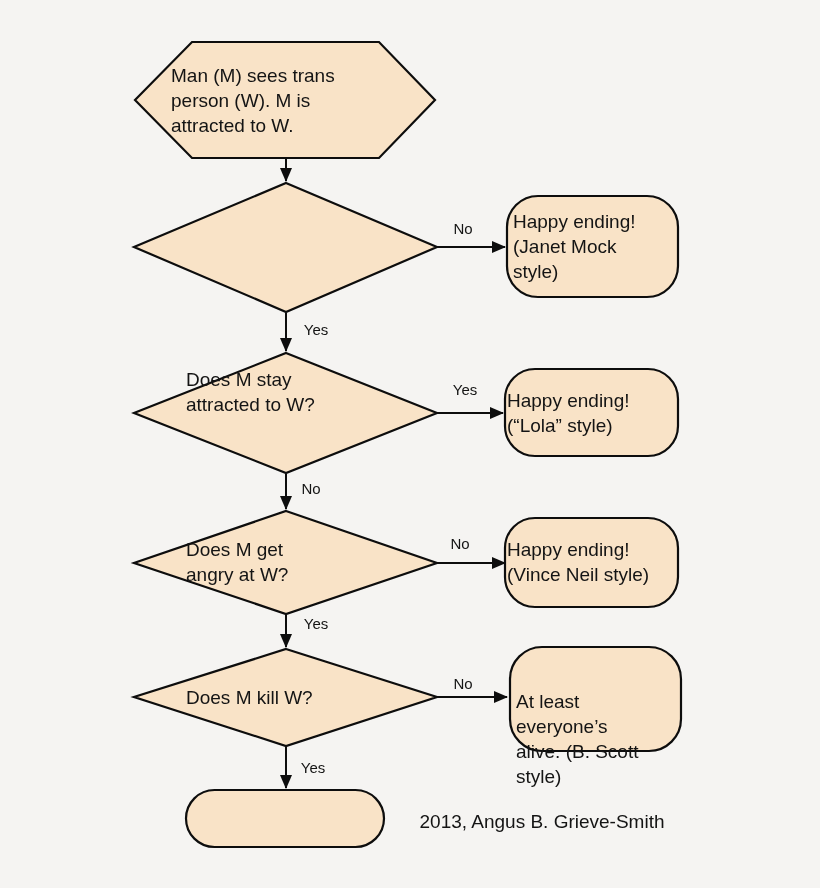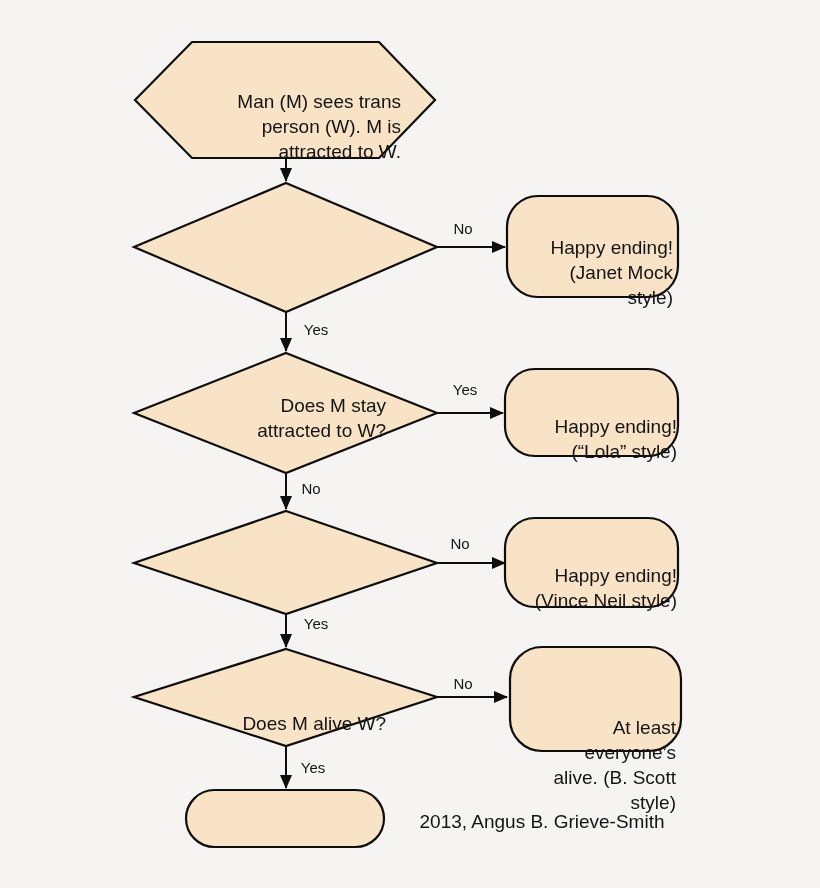--- a/index.html
+++ b/index.html
@@ -16,26 +16,25 @@
     overflow:hidden;
     font-family:"Liberation Sans", sans-serif;
     color:var(--text);
   }
   .canvas svg{position:absolute;left:0;top:0;}
   .shape{fill:var(--node-fill);stroke:var(--node-stroke);stroke-width:2.2;}
   .connector{stroke:var(--node-stroke);stroke-width:2;fill:none;}
   .label{
     position:absolute;
     transform:translate(-50%,-50%);
-    text-align:right;
+    text-align:left;
     font-size:19px;
     line-height:25px;
     white-space:pre-line;
     color:var(--text);
-    margin-top:26px;
   }
   .branch-label{
     position:absolute;
     transform:translate(-50%,-50%);
     font-size:15px;
     line-height:22px;
     white-space:nowrap;
     color:var(--text);
   }
   .credit{
@@ -83,21 +82,23 @@
 
     <rect class="shape" x="186" y="790" width="198" height="57" rx="28.5" ry="28.5"></rect>
   </svg>
 
   <div class="label" style="left:286px;top:100px;width:230px;">Man (M) sees trans
 person (W). M is
 attracted to W.</div>
 
   <div class="label" style="left:286px;top:392px;width:200px;">Does M stay
 attracted to W?</div>
-  <div class="label" style="left:286px;top:697px;width:200px;">Does M alive W?</div>
+  <div class="label" style="left:286px;top:562px;width:200px;">Does M get
+angry at W?</div>
+  <div class="label" style="left:286px;top:697px;width:200px;">Does M kill W?</div>
 
   <div class="label" style="left:593px;top:246px;width:160px;">Happy ending!
 (Janet Mock
 style)</div>
   <div class="label" style="left:592px;top:413px;width:170px;">Happy ending!
 (“Lola” style)</div>
   <div class="label" style="left:592px;top:562px;width:170px;">Happy ending!
 (Vince Neil style)</div>
   <div class="label" style="left:596px;top:739px;width:160px;">At least
 everyone’s

